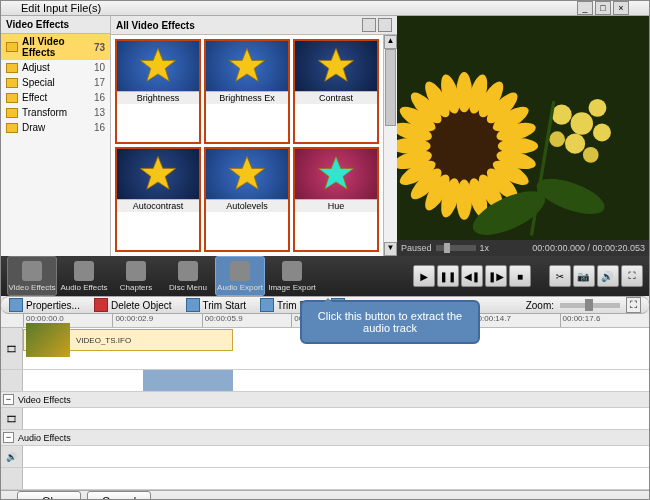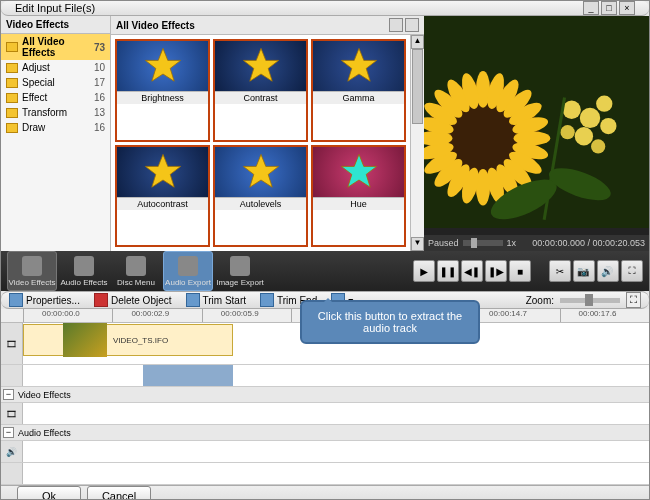--- a/index.html
+++ b/index.html
@@ -1,36 +1,36 @@
 <!DOCTYPE html>
 <html><head>
 <meta charset="utf-8">
 <style>
 * { margin: 0; padding: 0; box-sizing: border-box; font-family: Tahoma, sans-serif; }
 body { width: 650px; height: 500px; background: #e8e8e8; display: flex; flex-direction: column; border: 1px solid #888; }
-.titlebar { height: 20px; background: linear-gradient(#f5f5f5,#e0e0e0); display: flex; align-items: center; padding: 0 14px; font-size: 11px; border-bottom: 1px solid #aaa; border-radius: 7px; }
+.titlebar { height: 20px; background: linear-gradient(#f5f5f5,#e0e0e0); display: flex; align-items: center; padding: 0 20px; font-size: 11px; border-bottom: 1px solid #aaa; }
 .titlebar .title { flex: 1; }
 .titlebar .winbtn { width: 16px; height: 14px; margin-left: 2px; background: #ddd; border: 1px solid #888; font-size: 9px; text-align: center; line-height: 12px; cursor: pointer; }
 .main { display: flex; height: 240px; }
 .left-panel { width: 110px; background: #f5f5f5; border-right: 1px solid #bbb; }
 .panel-header { font-size: 10px; font-weight: bold; padding: 3px 5px; background: #e8e8e8; border-bottom: 1px solid #bbb; }
 .cat-item { display: flex; align-items: center; padding: 2px 5px; font-size: 10px; cursor: pointer; }
 .cat-item.selected { background: #ffd966; font-weight: bold; }
 .folder-icon { width: 12px; height: 10px; background: #f4c430; margin-right: 4px; border: 1px solid #b8860b; }
 .cat-label { flex: 1; }
 .cat-count { color: #555; }
 .center-panel { flex: 1; background: #fff; display: flex; flex-direction: column; }
 .center-header { display: flex; align-items: center; padding: 2px 5px; font-size: 10px; font-weight: bold; background: #e8e8e8; border-bottom: 1px solid #bbb; }
 .center-header .sp { flex: 1; }
 .view-btn { width: 14px; height: 14px; margin-left: 2px; background: #ddd; border: 1px solid #888; }
 .effects-grid { flex: 1; overflow: auto; display: grid; grid-template-columns: repeat(3, 1fr); gap: 3px; padding: 4px; background: #fff; }
 .effect-item { border: 2px solid #c2410c; background: #fff; display: flex; flex-direction: column; cursor: pointer; }
 .effect-item .thumb { height: 50px; display: flex; align-items: center; justify-content: center; }
 .effect-item .elabel { font-size: 9px; text-align: center; padding: 1px; background: #eee; border-top: 1px solid #bbb; }
-.preview-panel { width: 225px; background: #222; display: flex; flex-direction: column; gap: 7px; }
+.preview-panel { width: 252px; background: #222; display: flex; flex-direction: column; }
 .preview-img { flex: 1; background: #000; position: relative; overflow: hidden; }
 .preview-status { height: 16px; background: #333; color: #ccc; font-size: 9px; display: flex; align-items: center; padding: 0 4px; }
 .preview-status .sp { flex: 1; }
 .slider-mini { width: 40px; height: 6px; background: #555; margin: 0 4px; position: relative; }
 .slider-mini .knob { width: 6px; height: 10px; background: #aaa; position: absolute; top: -2px; left: 8px; }
 .toolbar-row { height: 46px; background: linear-gradient(#3a3a3a,#222); display: flex; align-items: center; padding: 0 6px; }
 .tool-btn { height: 40px; width: 50px; margin-right: 2px; display: flex; flex-direction: column; align-items: center; justify-content: center; cursor: pointer; border: 1px solid transparent; border-radius: 3px; }
 .tool-btn.active { background: #555; border-color: #777; }
 .tool-btn.highlight { background: #5b88b8; border-color: #7aa8d8; }
 .tool-icon { width: 20px; height: 20px; background: #888; border-radius: 3px; }
@@ -39,25 +39,25 @@
 .play-btn { width: 22px; height: 22px; background: linear-gradient(#eee,#ccc); border: 1px solid #888; border-radius: 2px; display: flex; align-items: center; justify-content: center; font-size: 10px; cursor: pointer; }
 .edit-bar { height: 24px; background: linear-gradient(#f5f5f5,#ddd); display: flex; align-items: center; padding: 0 8px; font-size: 10px; border-top: 1px solid #aaa; border-bottom: 1px solid #aaa; border-radius: 8px; }
 .edit-item { display: flex; align-items: center; margin-right: 14px; cursor: pointer; }
 .edit-icon { width: 14px; height: 14px; margin-right: 3px; background: #6699cc; border: 1px solid #336699; }
 .edit-icon.red { background: #cc3333; border-color: #992222; }
 .zoom-area { margin-left: auto; display: flex; align-items: center; font-size: 10px; }
 .zoom-slider { width: 60px; height: 5px; background: #bbb; margin: 0 6px; position: relative; }
 .zoom-slider .knob { width: 8px; height: 12px; background: #888; position: absolute; top: -4px; left: 25px; }
 .timeline-area { flex: 1; background: #f5f5f5; display: flex; flex-direction: column; font-size: 9px; }
 .ruler { height: 14px; background: #eee; border-bottom: 1px solid #bbb; display: flex; padding-left: 22px; }
-.ruler .tick { width: 96px; font-size: 8px; color: #555; border-left: 1px solid #aaa; padding-left: 18px; }
+.ruler .tick { width: 96px; font-size: 8px; color: #555; border-left: 1px solid #aaa; padding-left: 2px; }
 .track { display: flex; border-bottom: 1px solid #ccc; min-height: 22px; background: #fff; }
 .track-head { width: 22px; background: #e0e0e0; border-right: 1px solid #bbb; display: flex; align-items: center; justify-content: center; font-size: 9px; }
 .track-body { flex: 1; position: relative; }
-.video-clip { position: absolute; left: 0; top: 1px; width: 210px; height: 32px; background: #fff0c8; border: 1px solid #c8a838; display: flex; align-items: center; padding-left: 37px; }
+.video-clip { position: absolute; left: 0; top: 1px; width: 210px; height: 22px; background: #fff0c8; border: 1px solid #c8a838; display: flex; align-items: center; }
 .clip-thumb { width: 44px; height: 34px; background: linear-gradient(135deg,#5a7a2a,#c8a020); margin: 2px; }
 .clip-name { font-size: 8px; color: #333; margin-left: 4px; }
 .audio-sel { position: absolute; left: 120px; top: 0; width: 90px; height: 100%; background: #5b88b8; opacity: 0.7; }
 .track-label-row { display: flex; align-items: center; height: 16px; background: #e8e8e8; border-bottom: 1px solid #ccc; padding-left: 2px; font-size: 9px; }
 .expand-box { width: 11px; height: 11px; border: 1px solid #888; background: #fff; text-align: center; line-height: 9px; font-size: 9px; margin-right: 4px; cursor: pointer; }
 .footer { height: 30px; background: linear-gradient(#eee,#ddd); display: flex; align-items: center; justify-content: flex-start; padding: 0 10px; border-top: 1px solid #aaa; }
 .footer button { width: 64px; height: 20px; margin-left: 6px; font-size: 11px; background: linear-gradient(#fff,#ddd); border: 1px solid #888; border-radius: 3px; cursor: pointer; }
 .tooltip { position: absolute; left: 300px; top: 300px; width: 180px; background: #5b88b8; color: #fff; border: 2px solid #3f6a99; border-radius: 6px; padding: 8px; font-size: 11px; text-align: center; z-index: 100; }
 .tooltip::before { content: ''; position: absolute; top: -10px; left: 20px; border: 6px solid transparent; border-bottom-color: #5b88b8; }
 .star { width: 40px; height: 40px; }
@@ -123,34 +123,34 @@
       <div class="effects-grid" id="fx-grid">
           <div class="effect-item">
             <div class="thumb" style="background:radial-gradient(circle,#3b6fc9,#1a3d7a)">
               <svg class="star" viewBox="0 0 50 50">
                 <polygon points="25,3 31,18 47,18 34,28 39,44 25,35 11,44 16,28 3,18 19,18" fill="#f5c518" stroke="#a07000" stroke-width="1"></polygon>
               </svg>
             </div>
             <div class="elabel">Brightness</div>
           </div>
           <div class="effect-item">
+            <div class="thumb" style="background:radial-gradient(circle,#3b6fc9,#1a3d7a)">
+              <svg class="star" viewBox="0 0 50 50">
+                <polygon points="25,3 31,18 47,18 34,28 39,44 25,35 11,44 16,28 3,18 19,18" fill="#f5c518" stroke="#a07000" stroke-width="1"></polygon>
+              </svg>
+            </div>
+            <div class="elabel">Brightness Ex</div>
+          </div>
+          <div class="effect-item">
             <div class="thumb" style="background:radial-gradient(circle,#2a4a8a,#0d1f44)">
               <svg class="star" viewBox="0 0 50 50">
                 <polygon points="25,3 31,18 47,18 34,28 39,44 25,35 11,44 16,28 3,18 19,18" fill="#f5c518" stroke="#a07000" stroke-width="1"></polygon>
               </svg>
             </div>
             <div class="elabel">Contrast</div>
-          </div>
-          <div class="effect-item">
-            <div class="thumb" style="background:radial-gradient(circle,#2d4d94,#142a56)">
-              <svg class="star" viewBox="0 0 50 50">
-                <polygon points="25,3 31,18 47,18 34,28 39,44 25,35 11,44 16,28 3,18 19,18" fill="#f5c518" stroke="#a07000" stroke-width="1"></polygon>
-              </svg>
-            </div>
-            <div class="elabel">Gamma</div>
           </div>
           <div class="effect-item">
             <div class="thumb" style="background:radial-gradient(circle,#2a4a8a,#0d1f44)">
               <svg class="star" viewBox="0 0 50 50">
                 <polygon points="25,3 31,18 47,18 34,28 39,44 25,35 11,44 16,28 3,18 19,18" fill="#f5c518" stroke="#a07000" stroke-width="1"></polygon>
               </svg>
             </div>
             <div class="elabel">Autocontrast</div>
           </div>
           <div class="effect-item">
@@ -246,20 +246,24 @@
       <div class="tool-btn active">
         <div class="tool-icon"></div>
         <div class="tool-label">Video Effects</div>
       </div>
       <div class="tool-btn">
         <div class="tool-icon"></div>
         <div class="tool-label">Audio Effects</div>
       </div>
       <div class="tool-btn">
         <div class="tool-icon"></div>
+        <div class="tool-label">Chapters</div>
+      </div>
+      <div class="tool-btn">
+        <div class="tool-icon"></div>
         <div class="tool-label">Disc Menu</div>
       </div>
       <div class="tool-btn highlight">
         <div class="tool-icon"></div>
         <div class="tool-label">Audio Export</div>
       </div>
       <div class="tool-btn">
         <div class="tool-icon"></div>
         <div class="tool-label">Image Export</div>
       </div>

